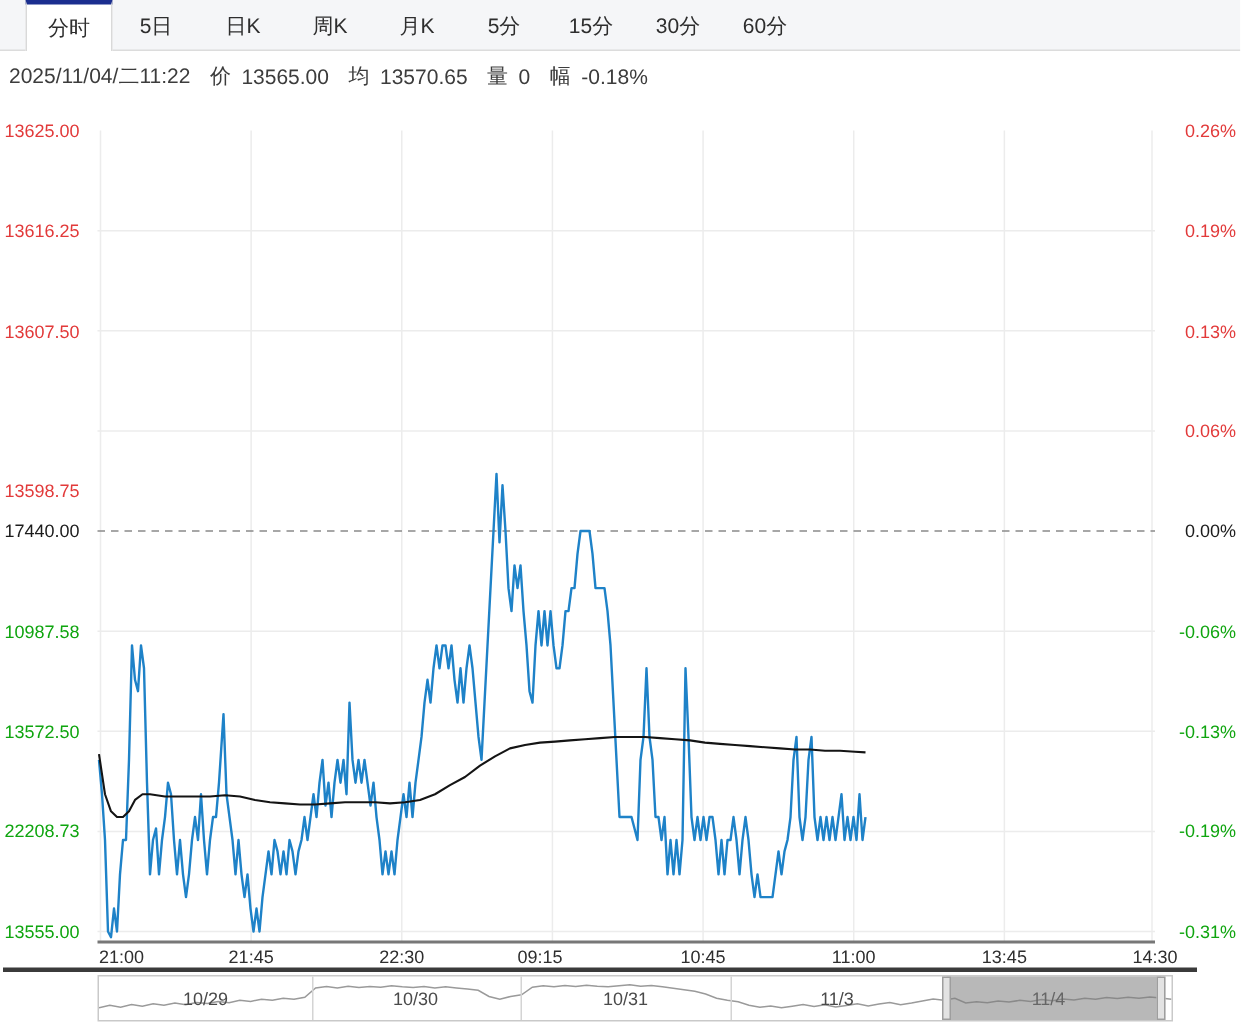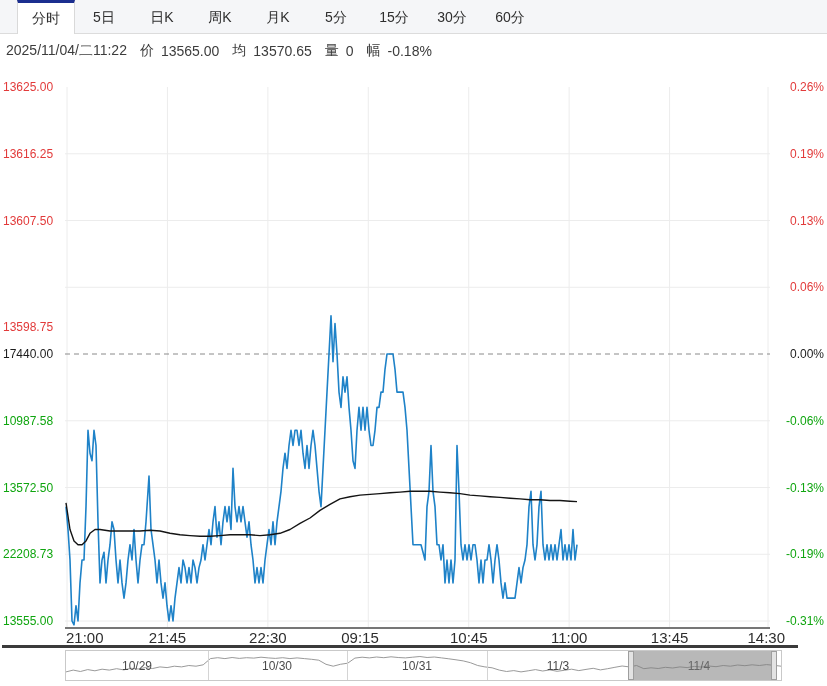--- a/index.html
+++ b/index.html
@@ -16,21 +16,21 @@
            font-size:14px;color:#3c3c3c;white-space:nowrap;}
   .infobar span{margin-right:7px;}
   .infobar .pair{margin-right:13px;}
   
   .chart{position:absolute;left:0;top:62px;width:827px;height:624px;}
   .ylab{position:absolute;font-size:12px;line-height:14px;text-align:center;}
   .ylab.left{left:3px;}
   .ylab.right{right:3px;text-align:right;}
   .tone-up{color:#e23a3a;} .tone-down{color:#0fa50f;} .tone-flat{color:#1c1c1c;}
   #plot{position:absolute;left:65px;top:25px;width:705px;height:541px;overflow:visible;}
-  .xlab{position:absolute;top:569px;font-size:15px;color:#2e2e2e;line-height:14px;}
+  .xlab{position:absolute;top:569px;font-size:12px;color:#2e2e2e;line-height:14px;}
   .dragbar{position:absolute;left:2px;top:583px;width:796px;height:3px;background:#3b3b3b;}
   .navigator{position:absolute;left:65px;top:588px;width:717px;height:31px;border:1px solid #c9c9c9;
              box-sizing:border-box;background:#fff;}
   #nav-svg{position:absolute;left:0;top:0;width:715px;height:29px;}
   .nav-div{position:absolute;top:0;width:1px;height:29px;background:#d4d4d4;}
   .nav-date{position:absolute;top:8px;font-size:12px;color:#4a4a4a;transform:translateX(-50%);}
   .nav-sel{position:absolute;top:0;height:29px;background:rgba(125,125,125,0.55);cursor:grab;}
   .nav-handle{position:absolute;top:0;width:6px;height:29px;background:#e3e3e3;border:1px solid #9e9e9e;
               box-sizing:border-box;cursor:ew-resize;}
 </style>

